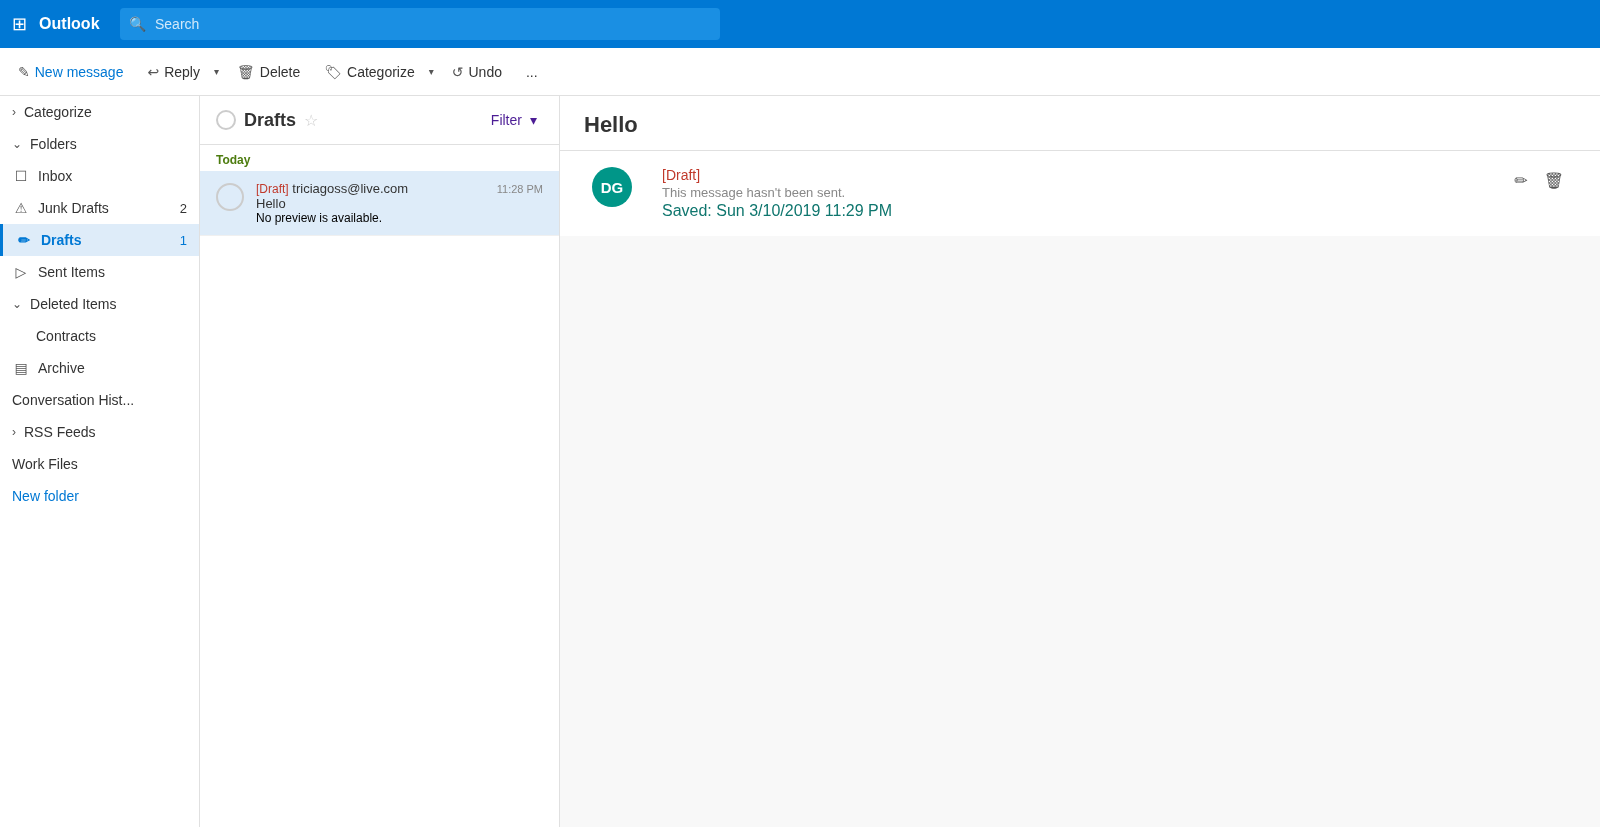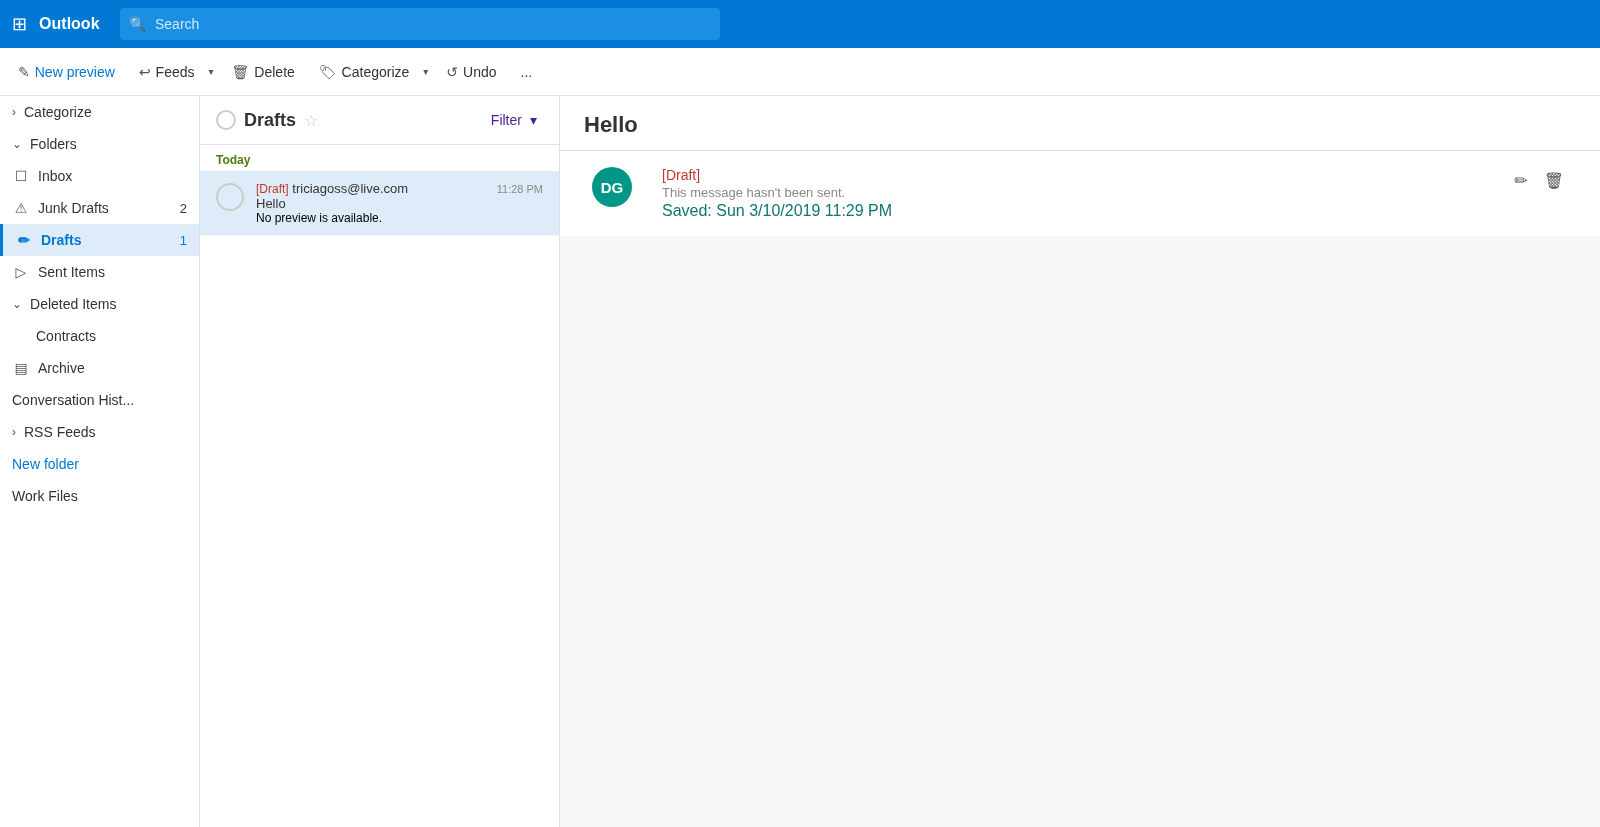--- a/index.html
+++ b/index.html
@@ -291,27 +291,27 @@
   <span class="topbar-logo">Outlook</span>
   <div class="topbar-search">
     <span class="search-icon">🔍</span>
     <input type="text" placeholder="Search" style="">
   </div>
 </div>
 
 <div class="toolbar">
   <button class="toolbar-btn toolbar-btn-primary">
     <span class="icon">✎</span>
-    <span>New preview</span>
+    <span>New message</span>
   </button>
 
   <div class="toolbar-split">
     <button class="toolbar-btn">
       <span class="icon">↩</span>
-      <span>Feeds</span>
+      <span>Reply</span>
     </button>
     <button class="toolbar-split-arrow">▾</button>
   </div>
 
   <button class="toolbar-btn">
     <span class="icon">🗑</span>
     <span>Delete</span>
   </button>
 
   <div class="toolbar-split">
@@ -385,25 +385,25 @@
     <div class="sidebar-item">
       <span>Conversation Hist...</span>
     </div>
 
     <div class="sidebar-item">
       <span style="font-size:12px; color:#555;">›</span>
       <span>RSS Feeds</span>
     </div>
 
     <div class="sidebar-item">
+      <span>Work Files</span>
+    </div>
+
+    <div class="sidebar-item">
       <span class="new-folder-link">New folder</span>
-    </div>
-
-    <div class="sidebar-item">
-      <span>Work Files</span>
     </div>
 
   </div>
 
   <div class="email-list">
     <div class="email-list-header">
       <div class="select-all-circle"></div>
       <span class="folder-title">Drafts</span>
       <span class="star-icon">☆</span>
       <button class="filter-btn">

